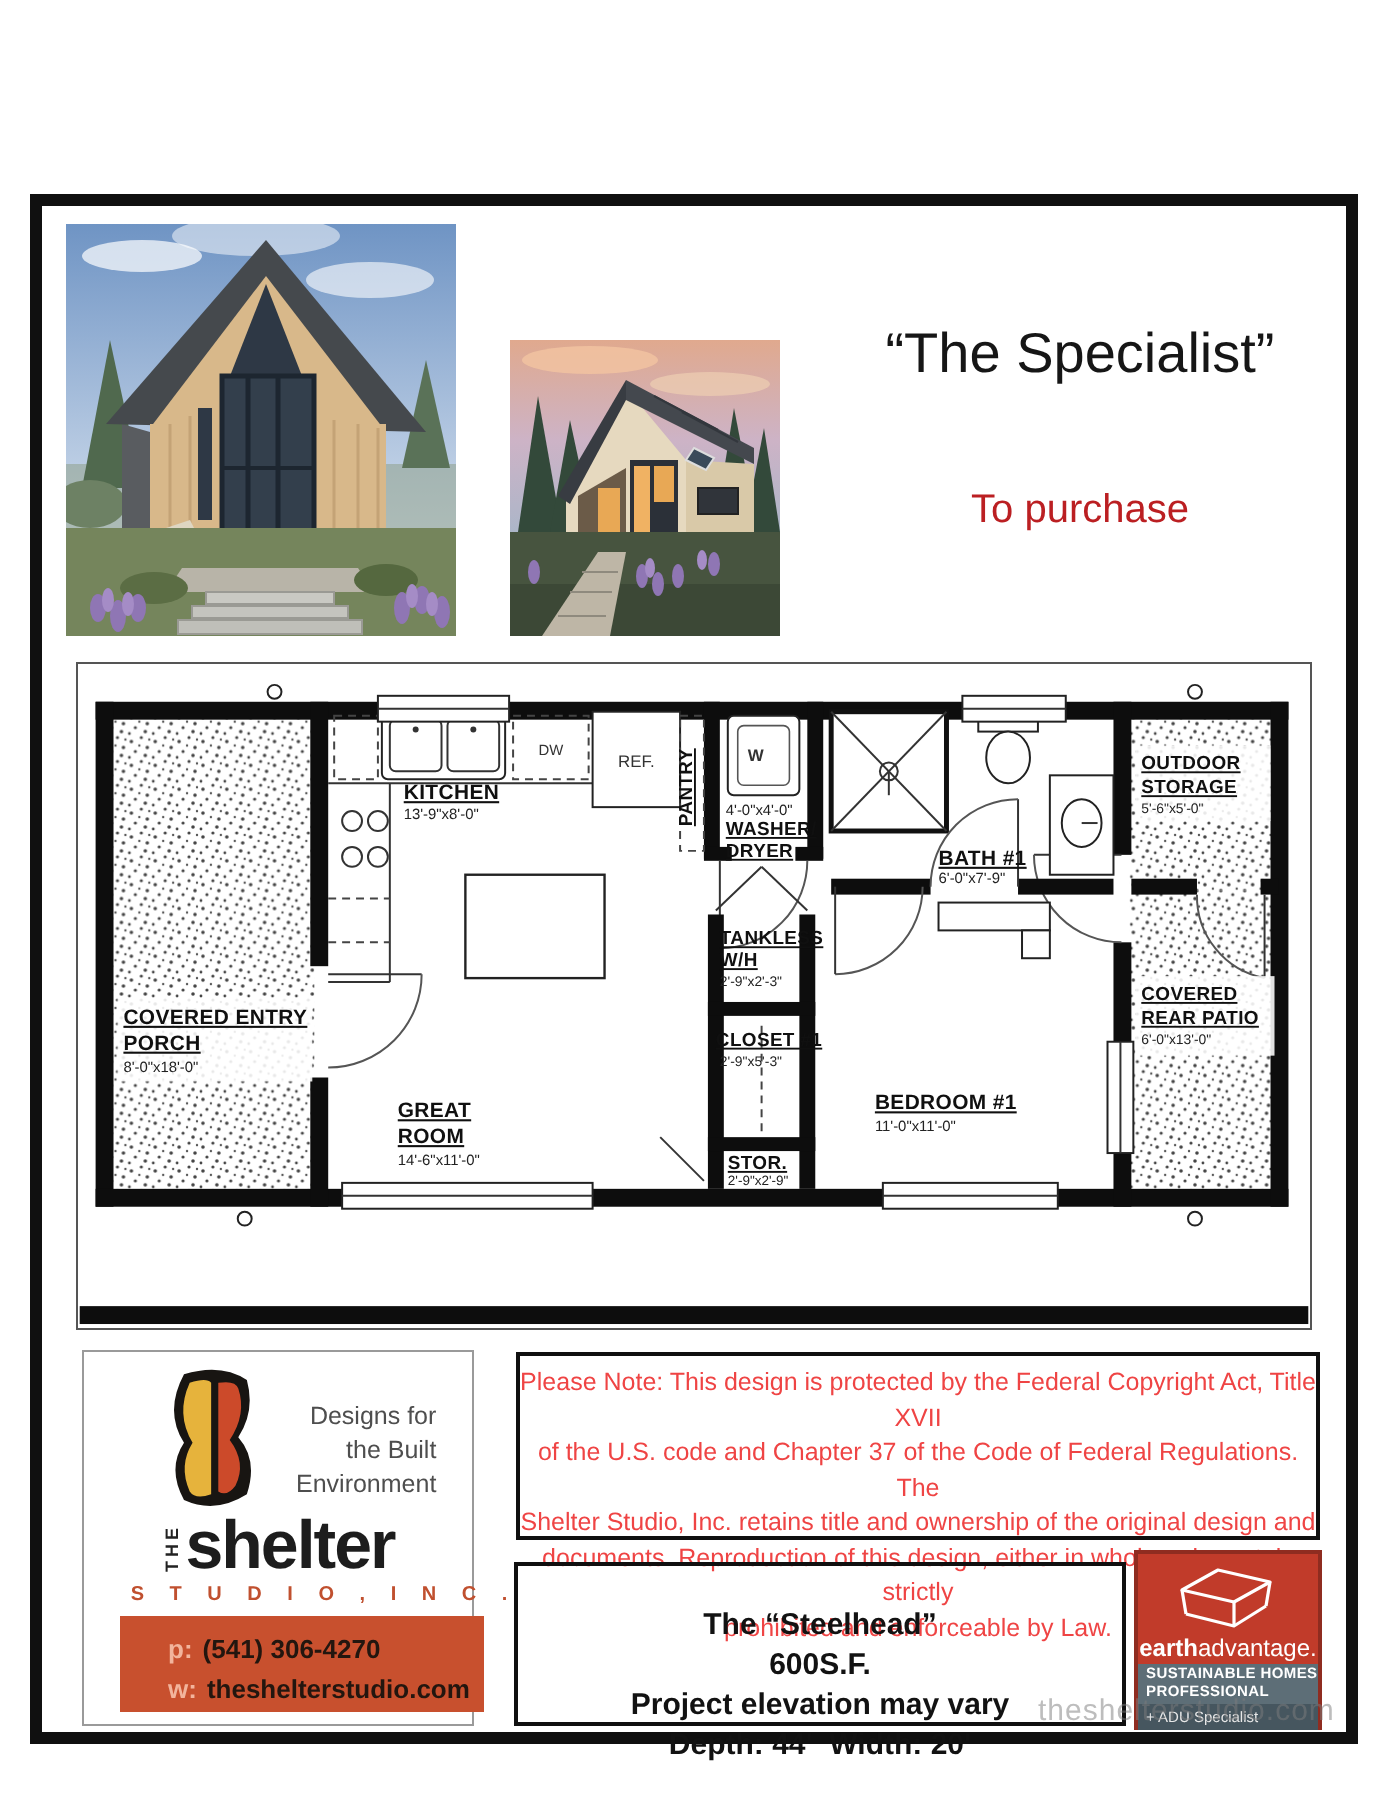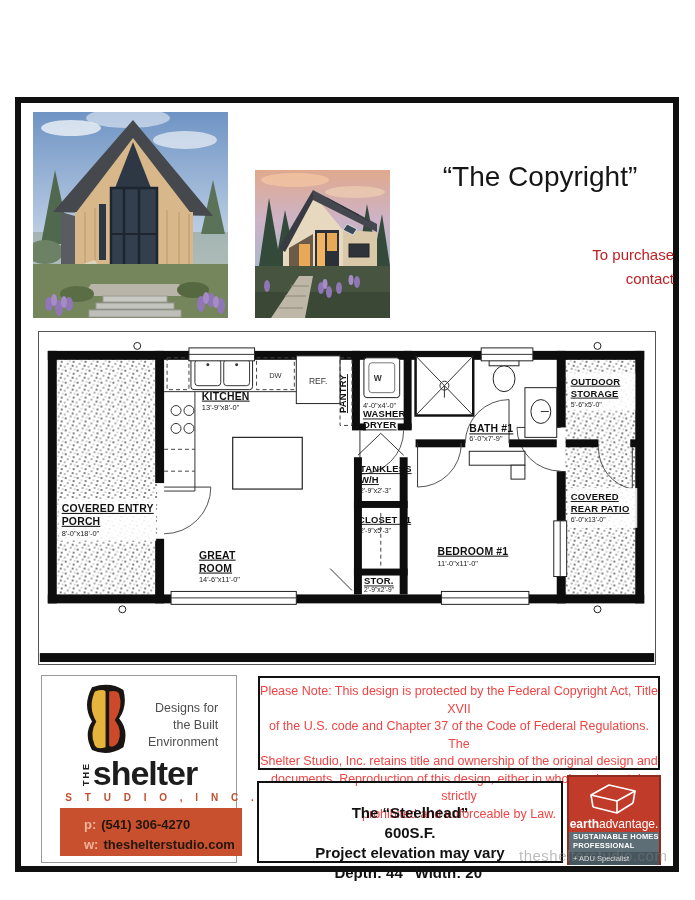--- a/index.html
+++ b/index.html
@@ -4,21 +4,21 @@
 <style>
   html,body{margin:0;padding:0;background:#fff;}
   .page{position:relative;width:695px;height:900px;background:#fff;overflow:hidden;
         font-family:"Liberation Sans",sans-serif;color:#111;}
   .frame{position:absolute;left:15px;top:97px;width:664px;height:775px;
          border:6px solid #101010;box-sizing:border-box;background:#fff;}
   .abs{position:absolute;}
   
   .photo{overflow:hidden;}
   .title{left:385px;top:58px;width:268px;text-align:center;font-size:28px;color:#161616;}
-  .contact{left:385px;top:140px;width:268px;text-align:right;font-size:15px;line-height:24px;color:#bb1f22;}
+  .contact{left:385px;top:140px;width:268px;text-align:center;font-size:20px;line-height:24px;color:#bb1f22;}
   
   .planbox{left:17px;top:228px;width:618px;height:334px;border:1px solid #555;box-sizing:border-box;background:#fff;}
   .planbox svg{display:block;}
   .rn{font-weight:bold;font-size:10.5px;fill:#101010;text-decoration:underline;letter-spacing:.2px;}
   .rd{font-size:7.5px;fill:#222;}
   .rf{font-size:8.5px;fill:#333;font-weight:bold;}
   .wall{fill:#0d0d0d;}
   .fx{fill:#fff;stroke:#222;stroke-width:1;}
   .thin{stroke:#333;stroke-width:1;fill:none;}
   .dash{stroke:#444;stroke-width:1;fill:none;stroke-dasharray:4 3;}
@@ -172,25 +172,24 @@
             <ellipse cx="102" cy="112" rx="3" ry="6"></ellipse>
             <ellipse cx="12" cy="116" rx="3" ry="6"></ellipse>
           </g>
         <g fill="#a58cc6">
             <ellipse cx="70" cy="114" rx="2.5" ry="5"></ellipse>
             <ellipse cx="96" cy="110" rx="2.5" ry="5"></ellipse>
           </g>
       </svg>
     </div>
 
-    <div class="abs title">“The Copyright”</div>
+    <div class="abs title">“The Specialist”</div>
 
     <div class="abs contact">
       <div>To purchase</div>
-      <div>contact</div>
     </div>
 
     <div class="abs planbox">
       <svg width="616" height="332" viewBox="0 0 618 334">
         <defs>
           <pattern id="sp" width="12" height="12" patternUnits="userSpaceOnUse">
             <rect width="12" height="12" fill="#fff"></rect>
             <circle cx="2" cy="3" r=".9" fill="#444"></circle>
               <circle cx="7" cy="1" r=".8" fill="#444"></circle>
             <circle cx="10" cy="6" r=".9" fill="#444"></circle>

